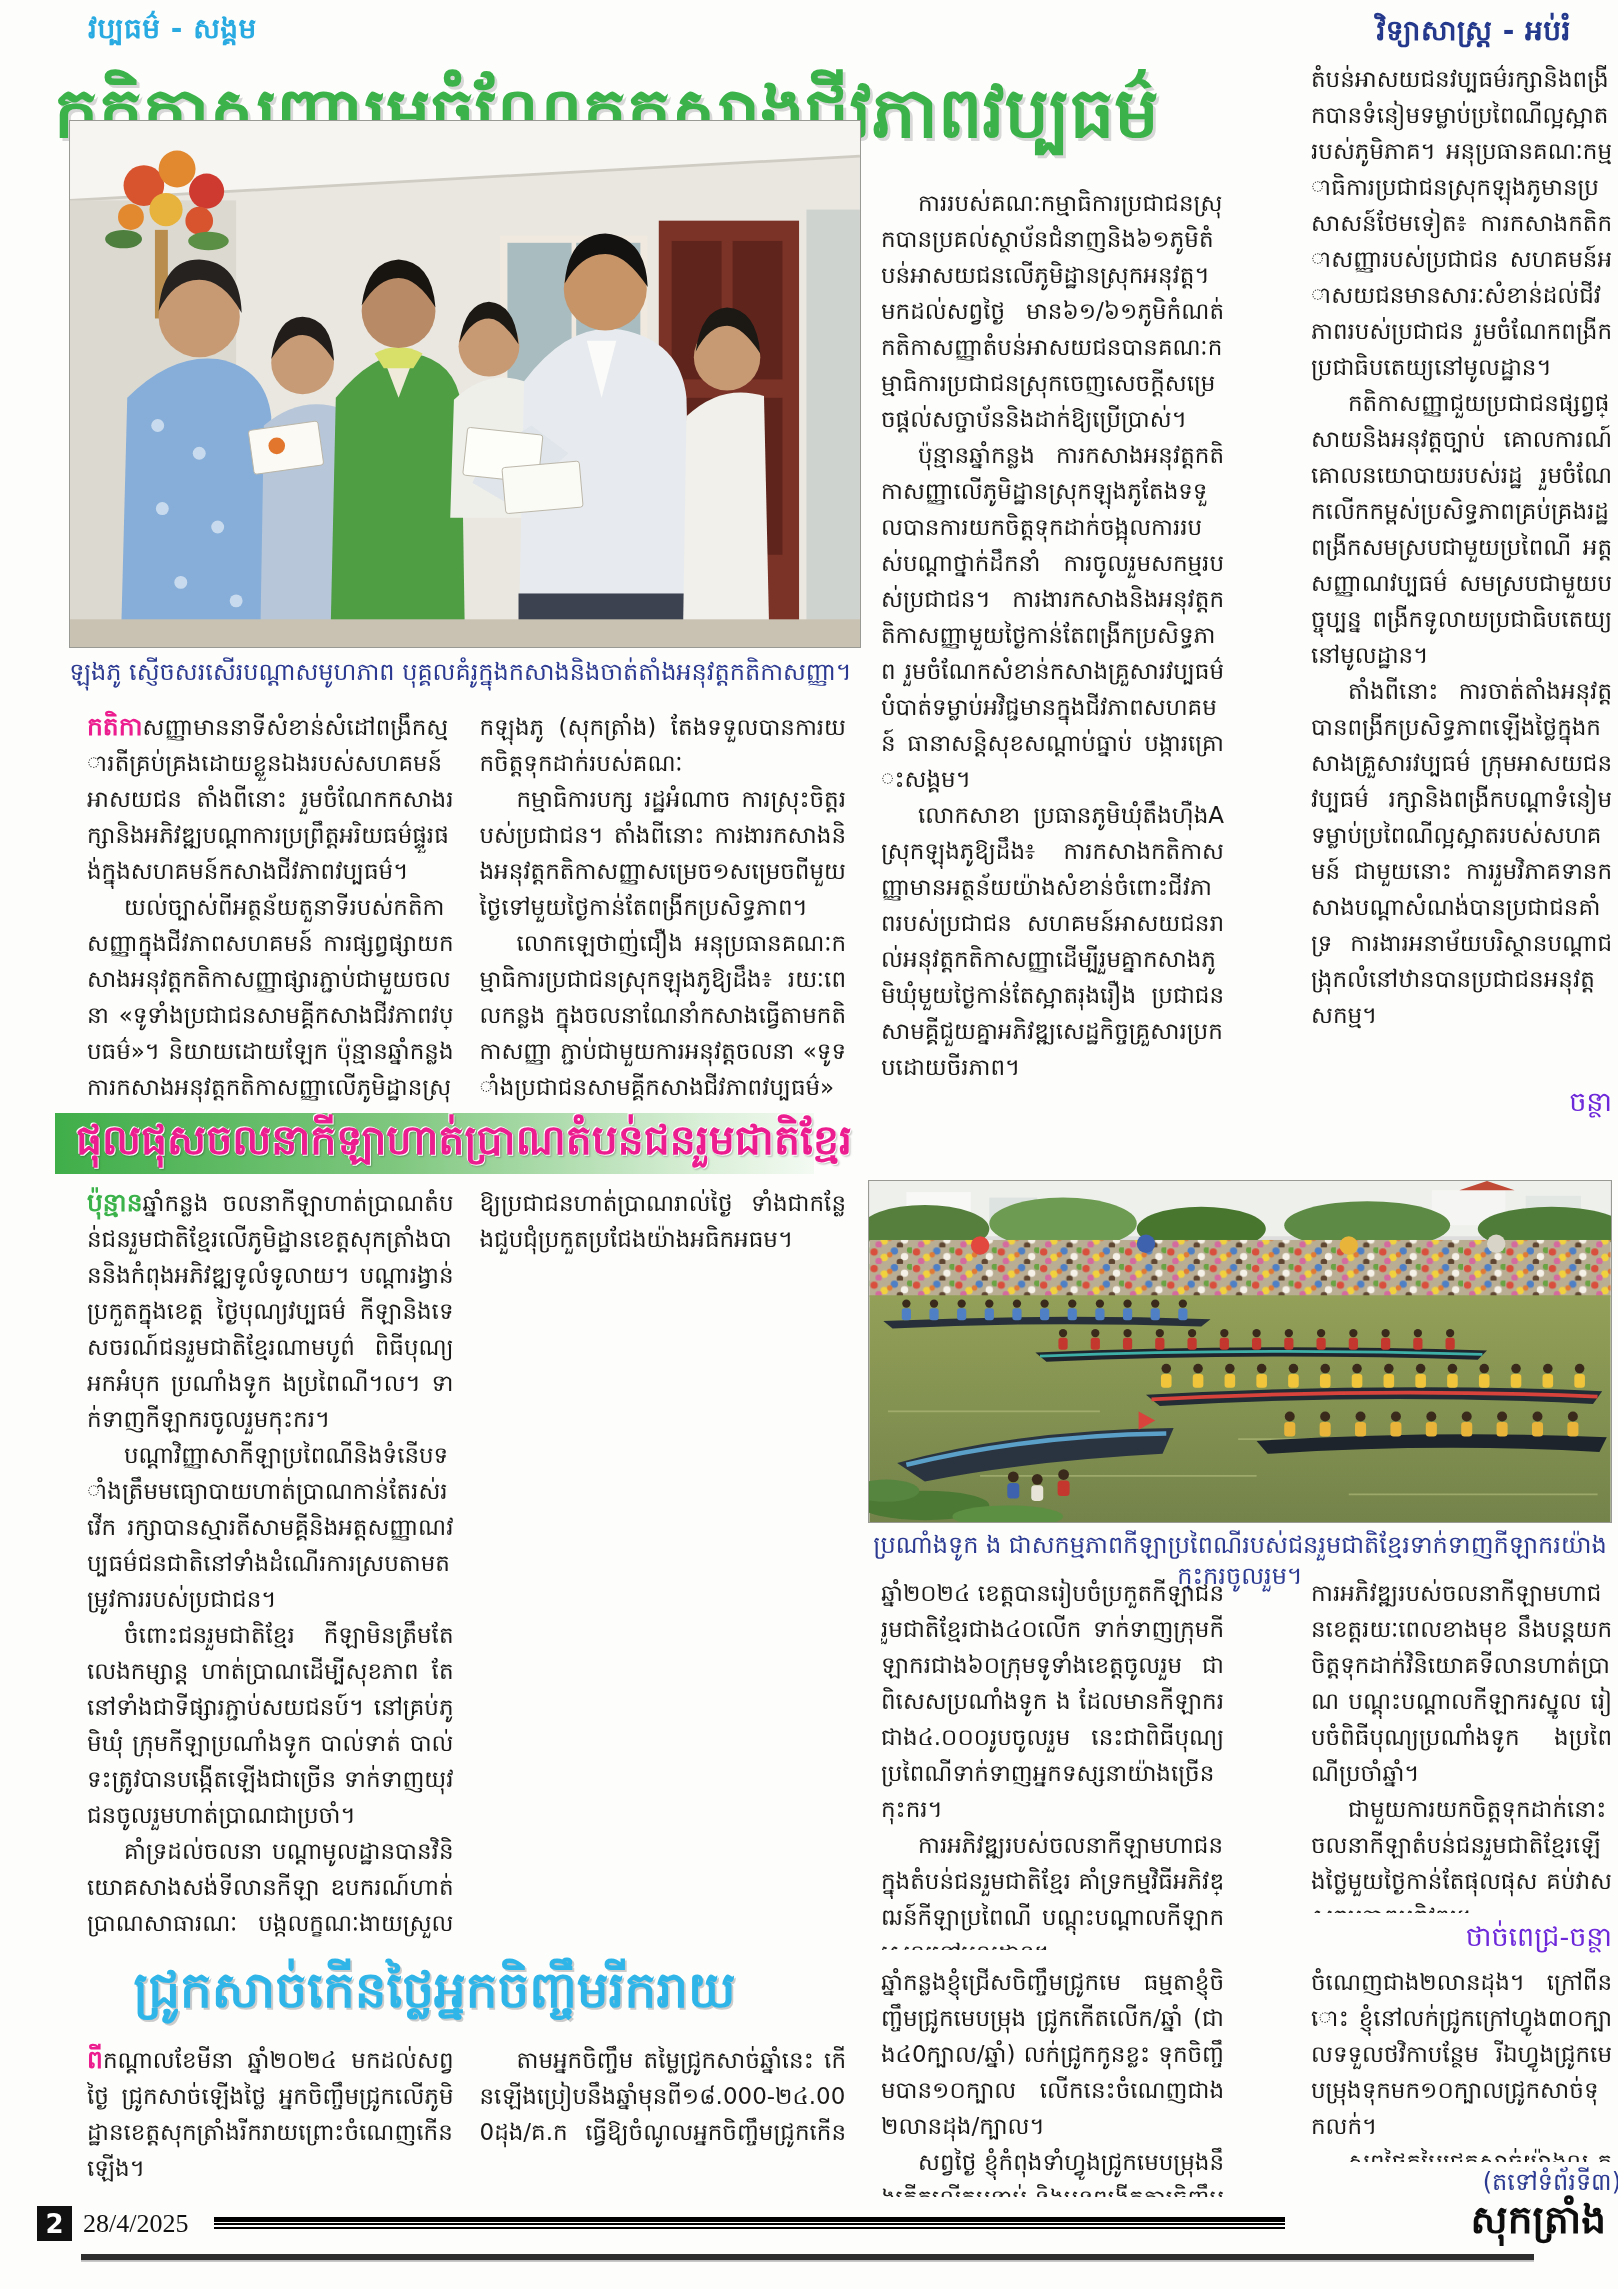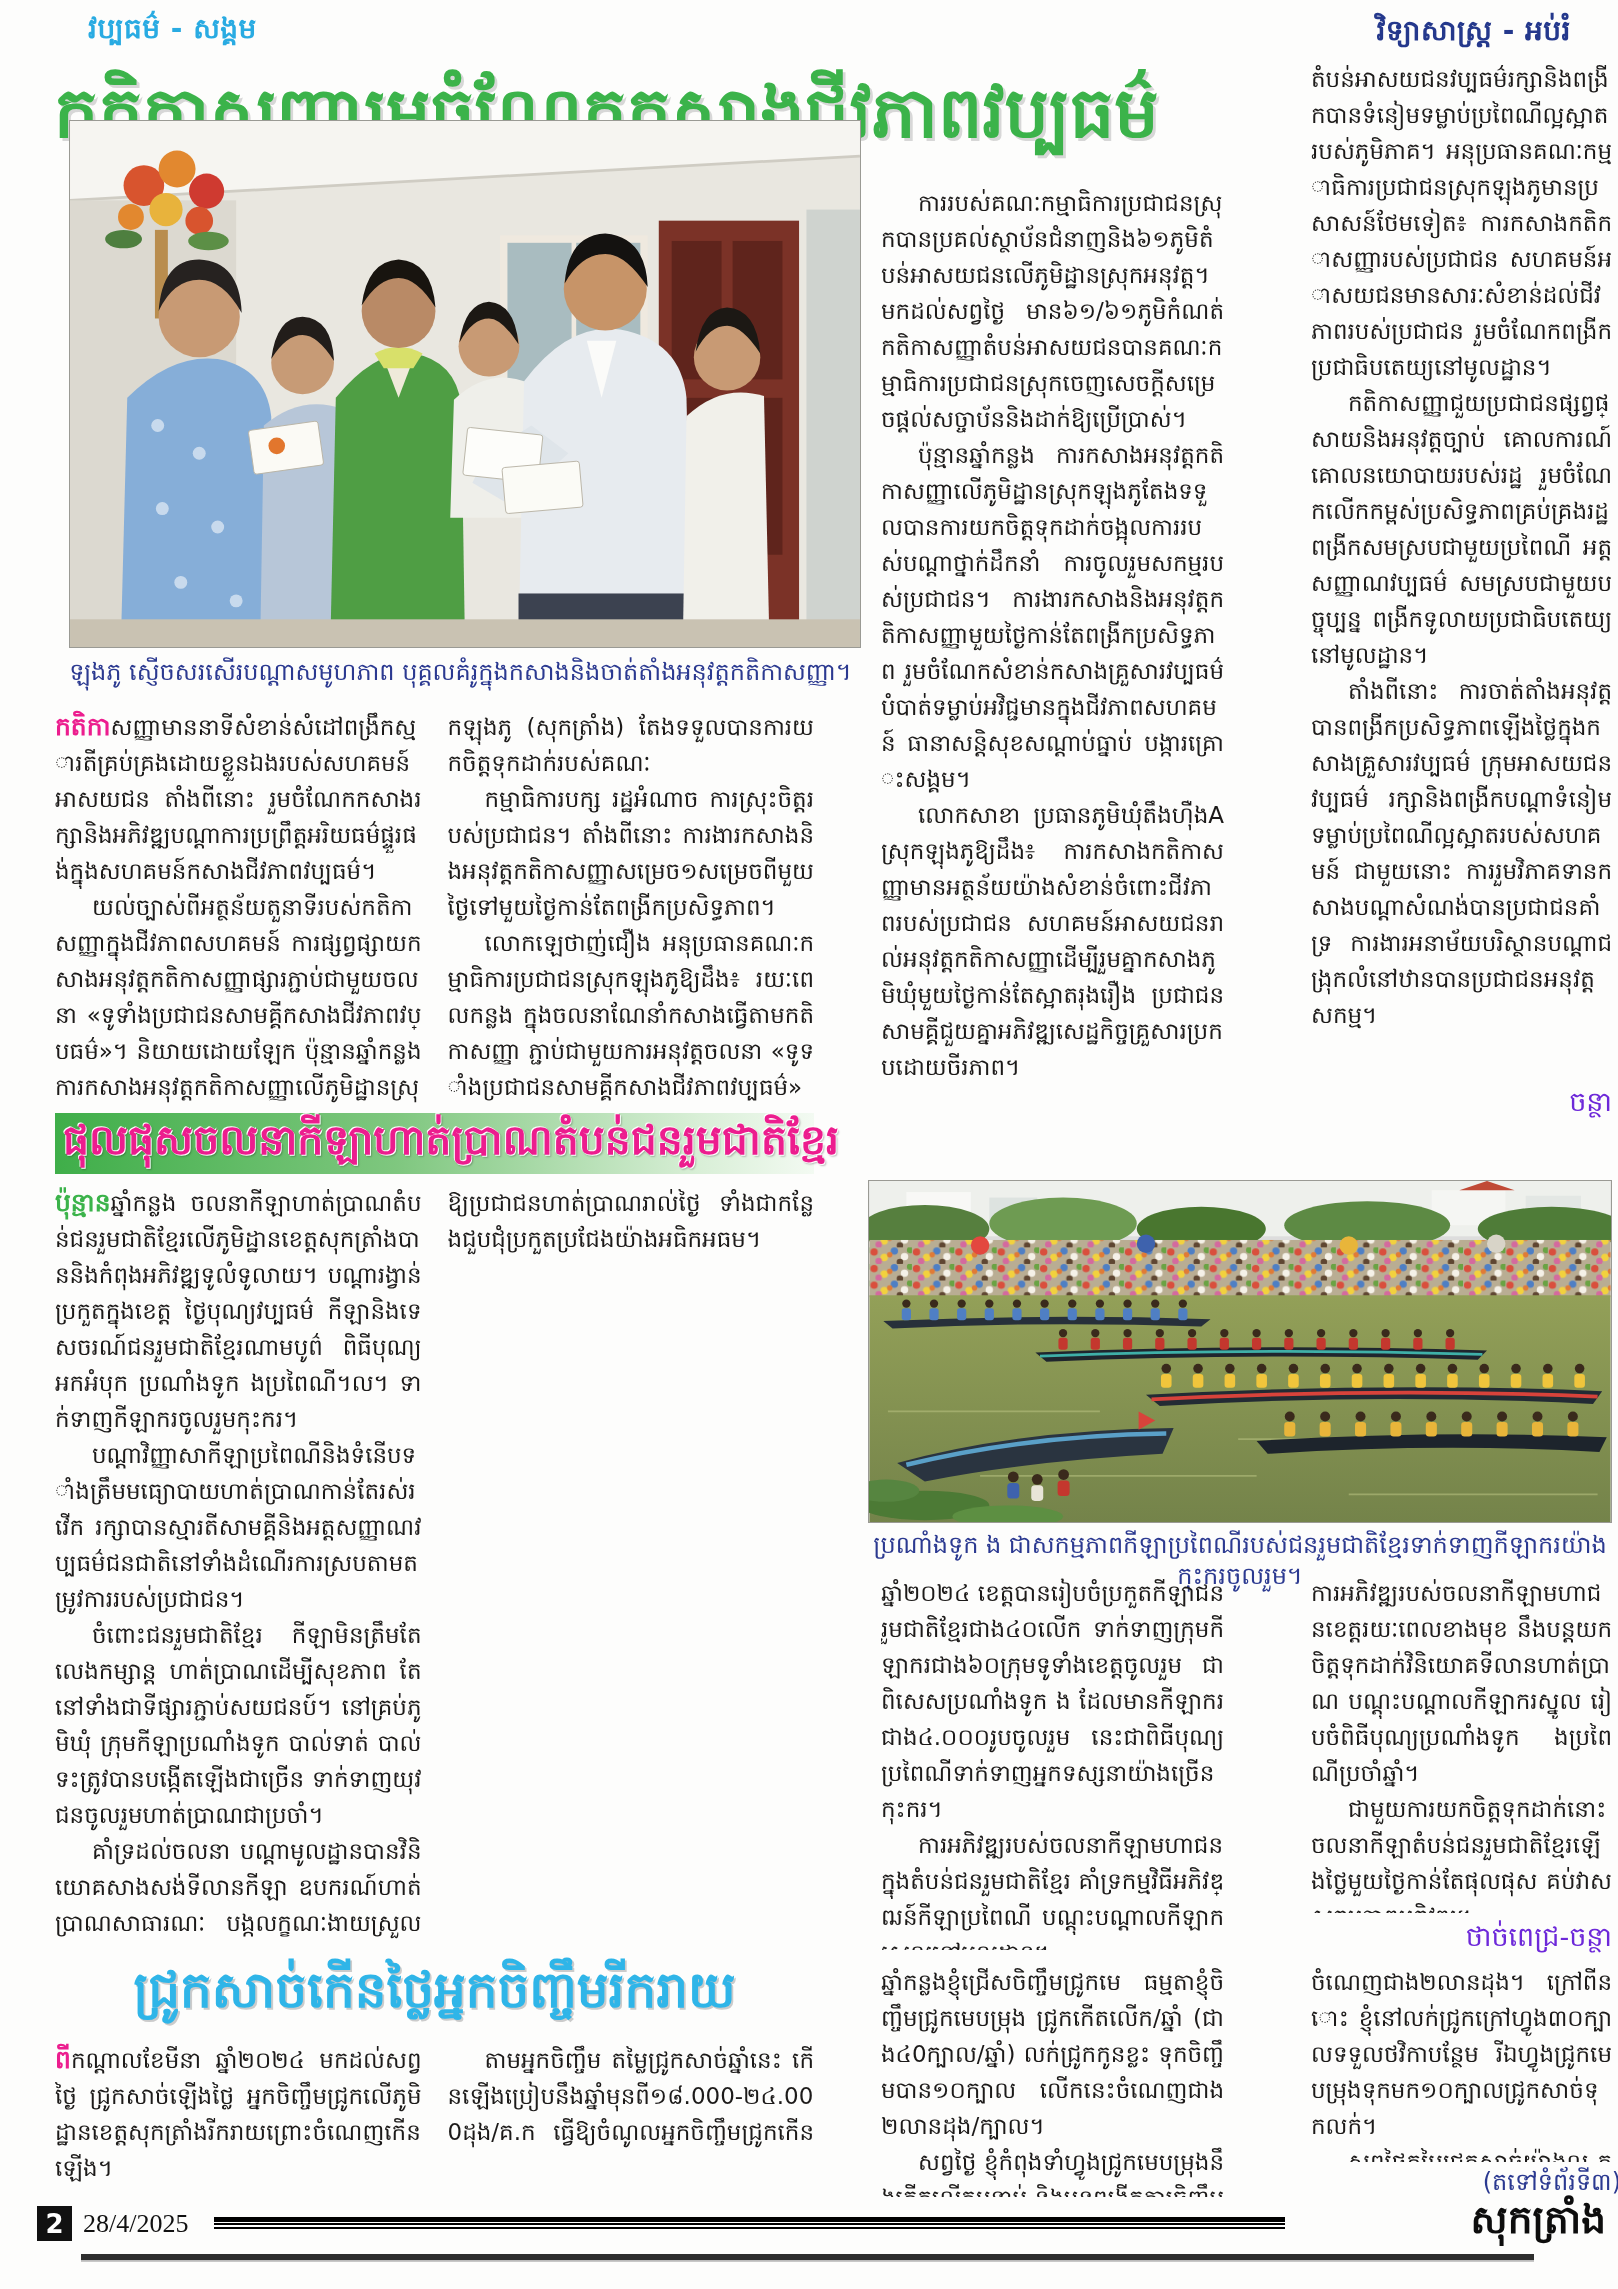--- a/index.html
+++ b/index.html
@@ -10,29 +10,29 @@
   .sec-label{font-weight:bold;font-size:28px;letter-spacing:0.5px;}
   .sec-left{left:88px;top:11px;color:#29abe2;}
   .sec-right{right:48px;top:13px;color:#24388c;}
   
   .h1-main{left:54px;top:66px;width:1255px;font-size:70px;line-height:1.35;
            font-weight:bold;color:#3bb34a;white-space:nowrap;
            text-shadow:2.8px 2.8px 0 rgba(120,120,120,.28);}
   .banner{left:55px;top:1113px;width:759px;height:61px;
           background:linear-gradient(90deg,#3fae49 0%,#7fc77f 45%,#d9efd7 85%,#f3faf2 100%);
           display:flex;align-items:center;}
-  .banner-text{font-size:41px;font-weight:bold;color:#ec1d8e;padding-left:8px;
+  .banner-text{font-size:41px;font-weight:bold;color:#ec1d8e;padding-left:21px;
                white-space:nowrap;text-shadow:0.9px 0.9px 0 #fff,-0.9px -0.9px 0 #fff,1.8px 1.8px 1.8px rgba(0,0,0,.25);}
   .h3-main{left:55px;top:1958px;width:759px;font-size:50px;font-weight:bold;color:#2fb5e8;
            text-align:center;white-space:nowrap;text-shadow:1.8px 1.8px 0 rgba(90,90,90,.3);}
   
   .bodytxt{font-size:23px;line-height:36px;text-align:justify;
            word-break:break-all;overflow-wrap:anywhere;overflow:hidden;}
   .bodytxt p{margin:0;text-indent:37px;}
-  .cols2{column-count:2;column-gap:26px;column-fill:auto;}
+  .cols2{column-count:2;column-gap:26px;column-fill:auto;margin-left:32px;}
   .lead{font-weight:bold;font-size:25px;}
   .lead-pink{color:#ec1d8e;}
   .lead-green{color:#3bb34a;}
   .caption{font-size:24px;line-height:31px;color:#2b3990;text-align:center;
            word-break:break-all;}
   .byline{font-weight:normal;font-size:27px;text-align:right;color:#6d28d9;}
   .contnote{font-size:24px;color:#2b3990;text-align:right;}
   
   .photo{border:0.9px solid #9a9a94;box-sizing:border-box;background:#ddd;}
   .photo svg{display:block;}

